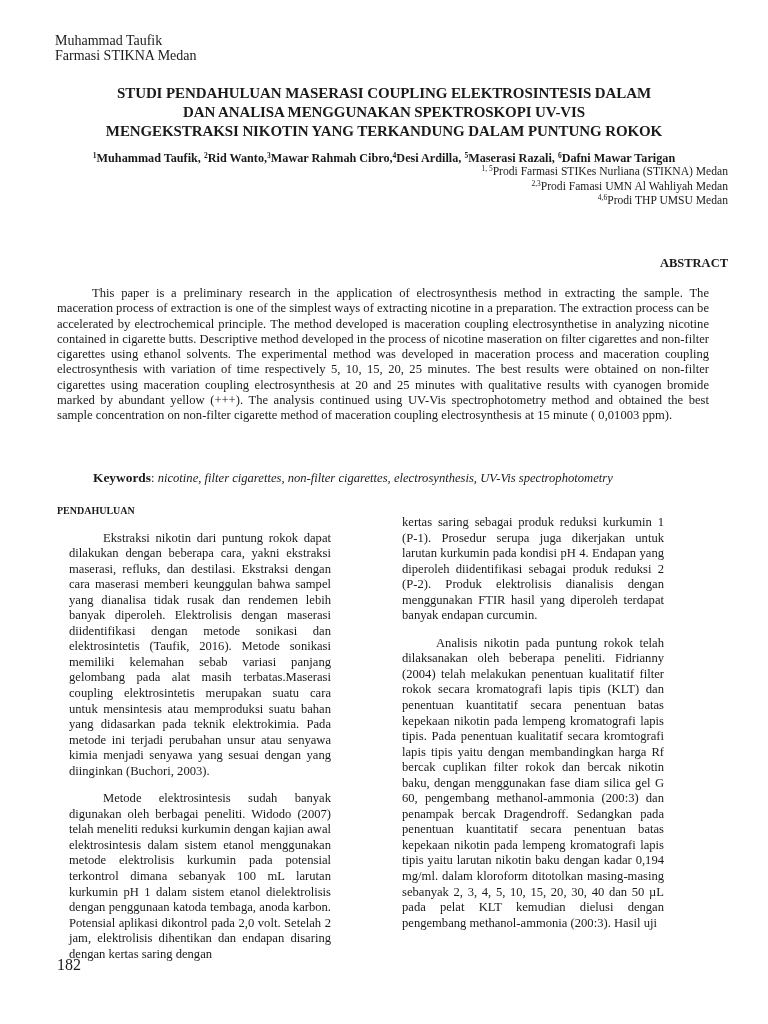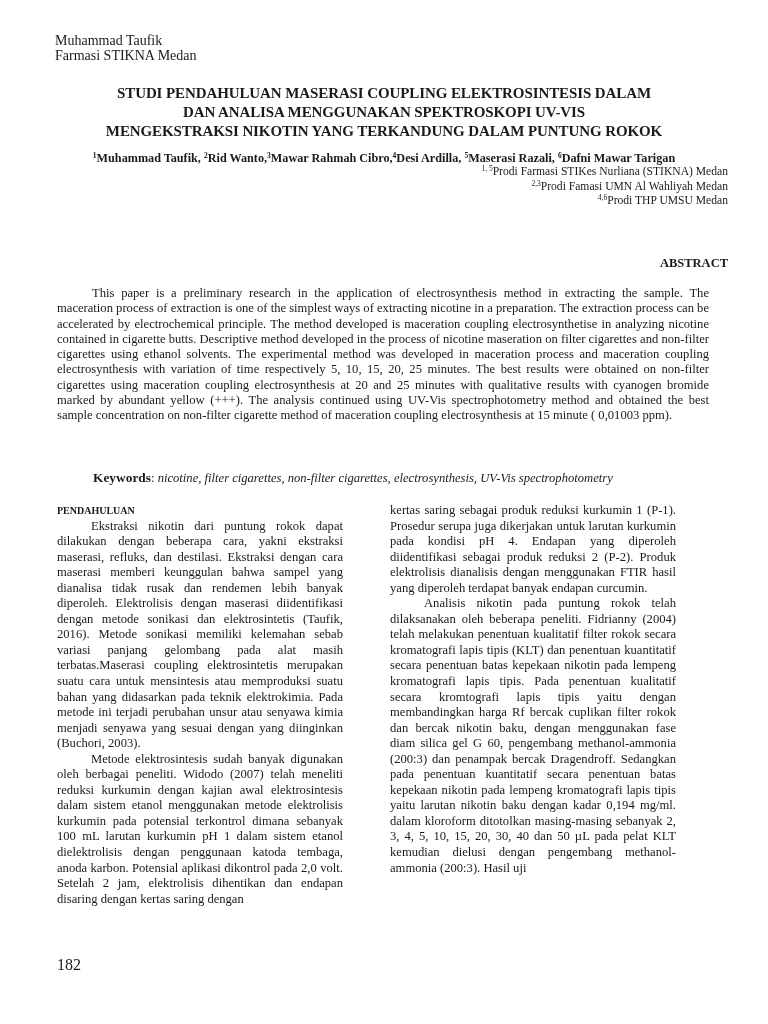--- a/index.html
+++ b/index.html
@@ -28,21 +28,21 @@
   .abstract-body {
     position: absolute; left: 57px; width: 652px; top: 286px;
     font-size: 12.6px; line-height: 15.3px; text-align: justify; text-indent: 35px;
   }
   .keywords { position: absolute; left: 57px; top: 470px; font-size: 12.6px; margin-left: 36px; }
   .keywords b { font-weight: bold; font-size: 13.4px; }
   .keywords i { font-style: italic; }
   .col { position: absolute; top: 503px; width: 286px; font-size: 12.6px; line-height: 15.55px; text-align: justify; }
   .col.left { left: 57px; }
   .col.right { left: 390px; }
-  .col p { margin: 0; text-indent: 34px; }
+  .col p { margin: 12px; text-indent: 34px; }
   .col p.noindent { text-indent: 0; }
   .sec-head { font-weight: bold; font-size: 10px; text-indent: 0; }
   .page-num { position: absolute; left: 57px; top: 956px; font-size: 16px; }
 </style>
 </head>
 <body>
 
 <div class="header">
   <div>Muhammad Taufik</div>
   <div>Farmasi STIKNA Medan</div>

